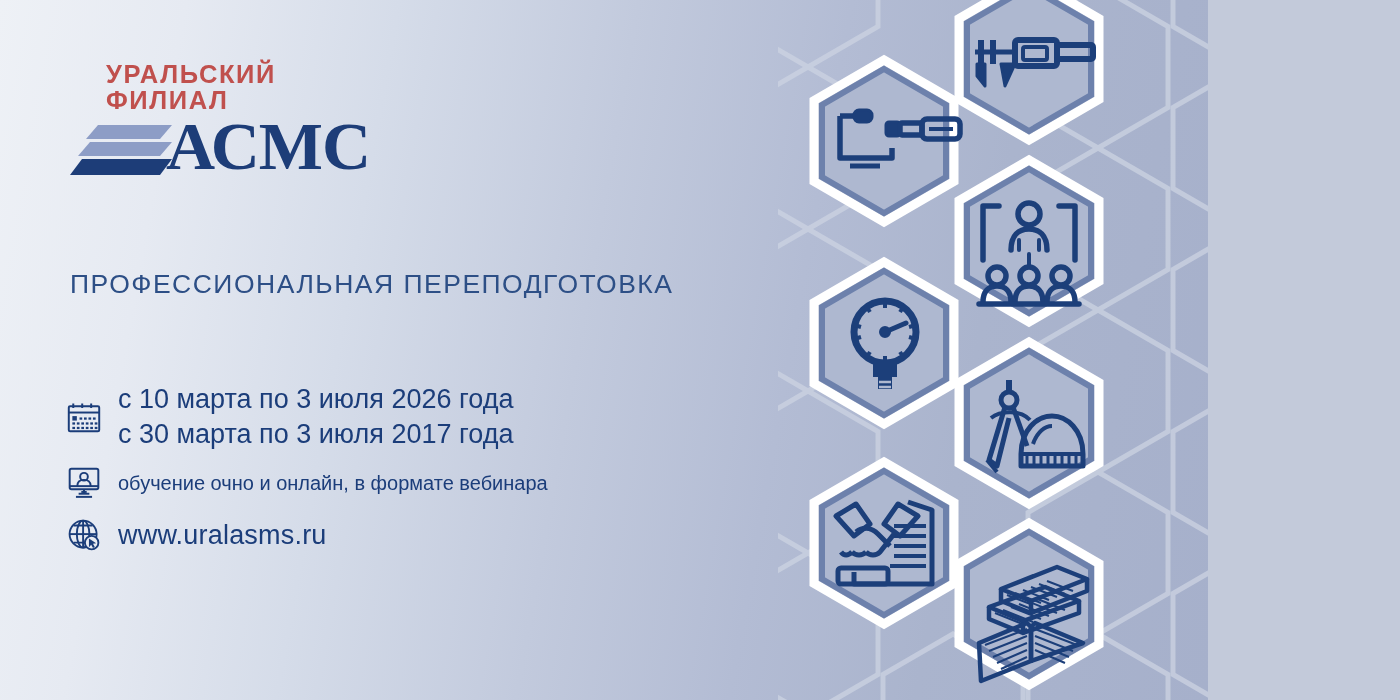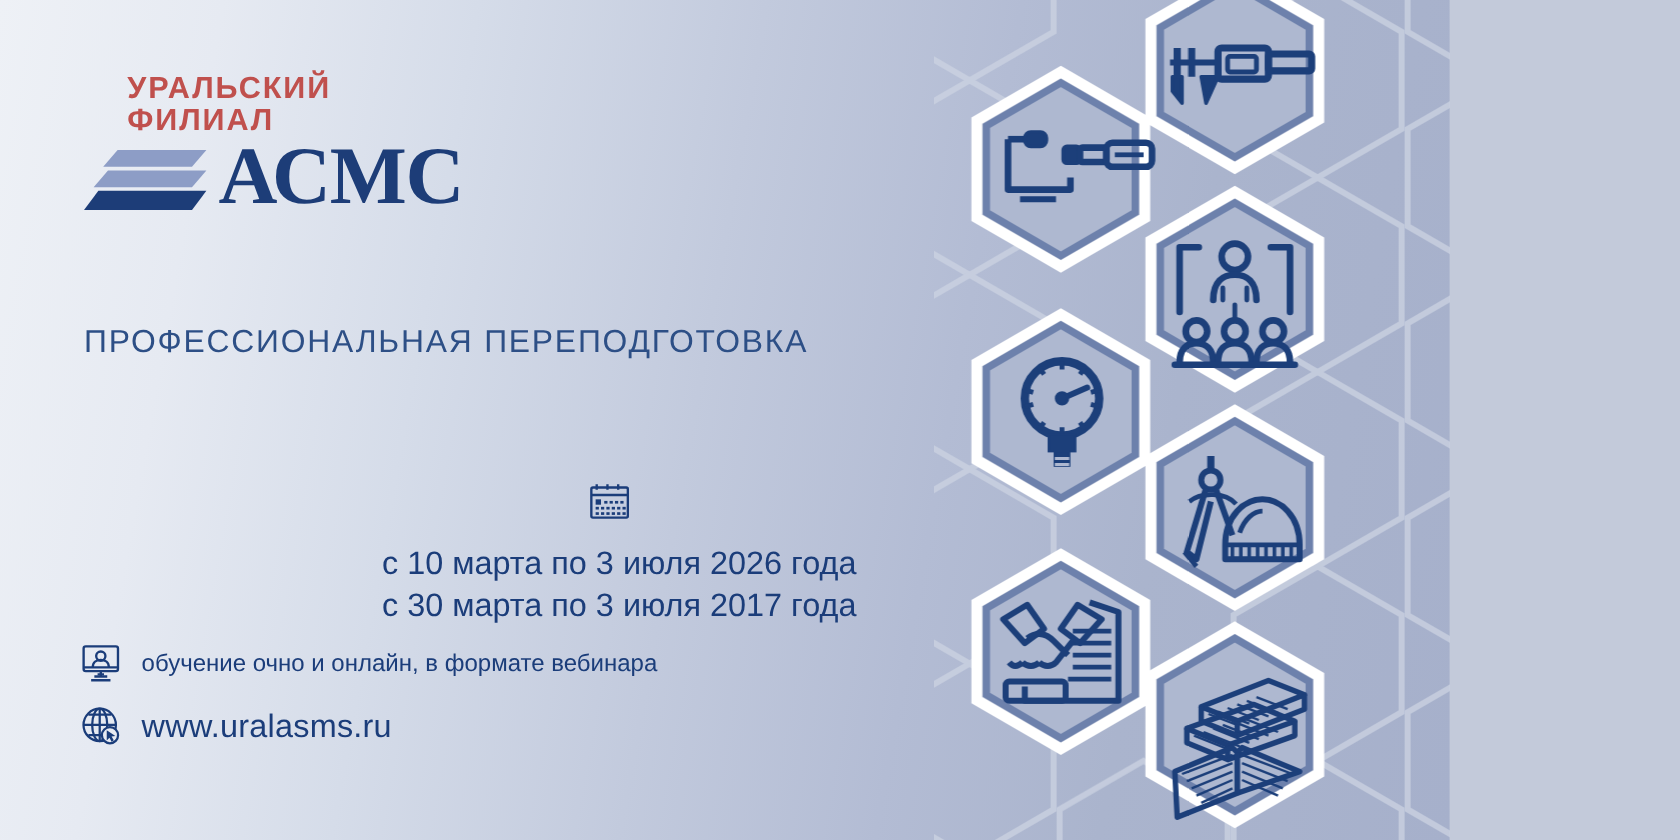--- a/index.html
+++ b/index.html
@@ -17,21 +17,21 @@
   
   .logo{position:absolute;left:68px;top:62px;width:330px;height:100px;}
   .logo-top{
     font-size:25.5px;font-weight:bold;letter-spacing:1.6px;
     color:#c0504d;line-height:1;margin-left:38px;
     font-family:"Liberation Sans","DejaVu Sans",sans-serif;
   }
   .logo-main{position:relative;height:62px;margin-top:4px;}
   .logo-mark{position:absolute;left:0;top:6px;width:108px;height:56px;}
   .logo-word{
-    position:absolute;left:114px;top:-5px;
+    position:absolute;left:98px;top:-5px;
     font-family:"Liberation Serif","DejaVu Serif",serif;
     font-size:68px;font-weight:bold;color:#1d3d78;
     letter-spacing:-1px;line-height:1;
   }
   
   .kicker{
     position:absolute;left:70px;top:226px;
     font-size:26.5px;letter-spacing:1.5px;color:#2d4f86;
     font-weight:400;white-space:nowrap;margin-top:43px;
   }
@@ -45,21 +45,21 @@
   .info{position:absolute;left:66px;top:382px;width:900px;}
   .row{display:flex;align-items:center;margin-bottom:3px;}
   .row .ico{
     width:52px;min-width:52px;height:46px;
     display:flex;align-items:center;justify-content:flex-start;
   }
   .row .txt{
     font-size:20px;color:#1b3d7a;line-height:1.30;
     white-space:nowrap;
   }
-  .row.dates{margin-bottom:8px;flex-direction:column;}
+  .row.dates{margin-bottom:8px;}
   .row.dates .ico{height:70px;}
   .row.dates .txt{font-size:27px;}
   .row.format{margin-bottom:6px;}
   .row.addr{margin-bottom:6px;}
   .row.site .txt{font-size:27px;letter-spacing:.2px;}
   svg{display:block;}
 </style>
 </head>
 <body>
 

